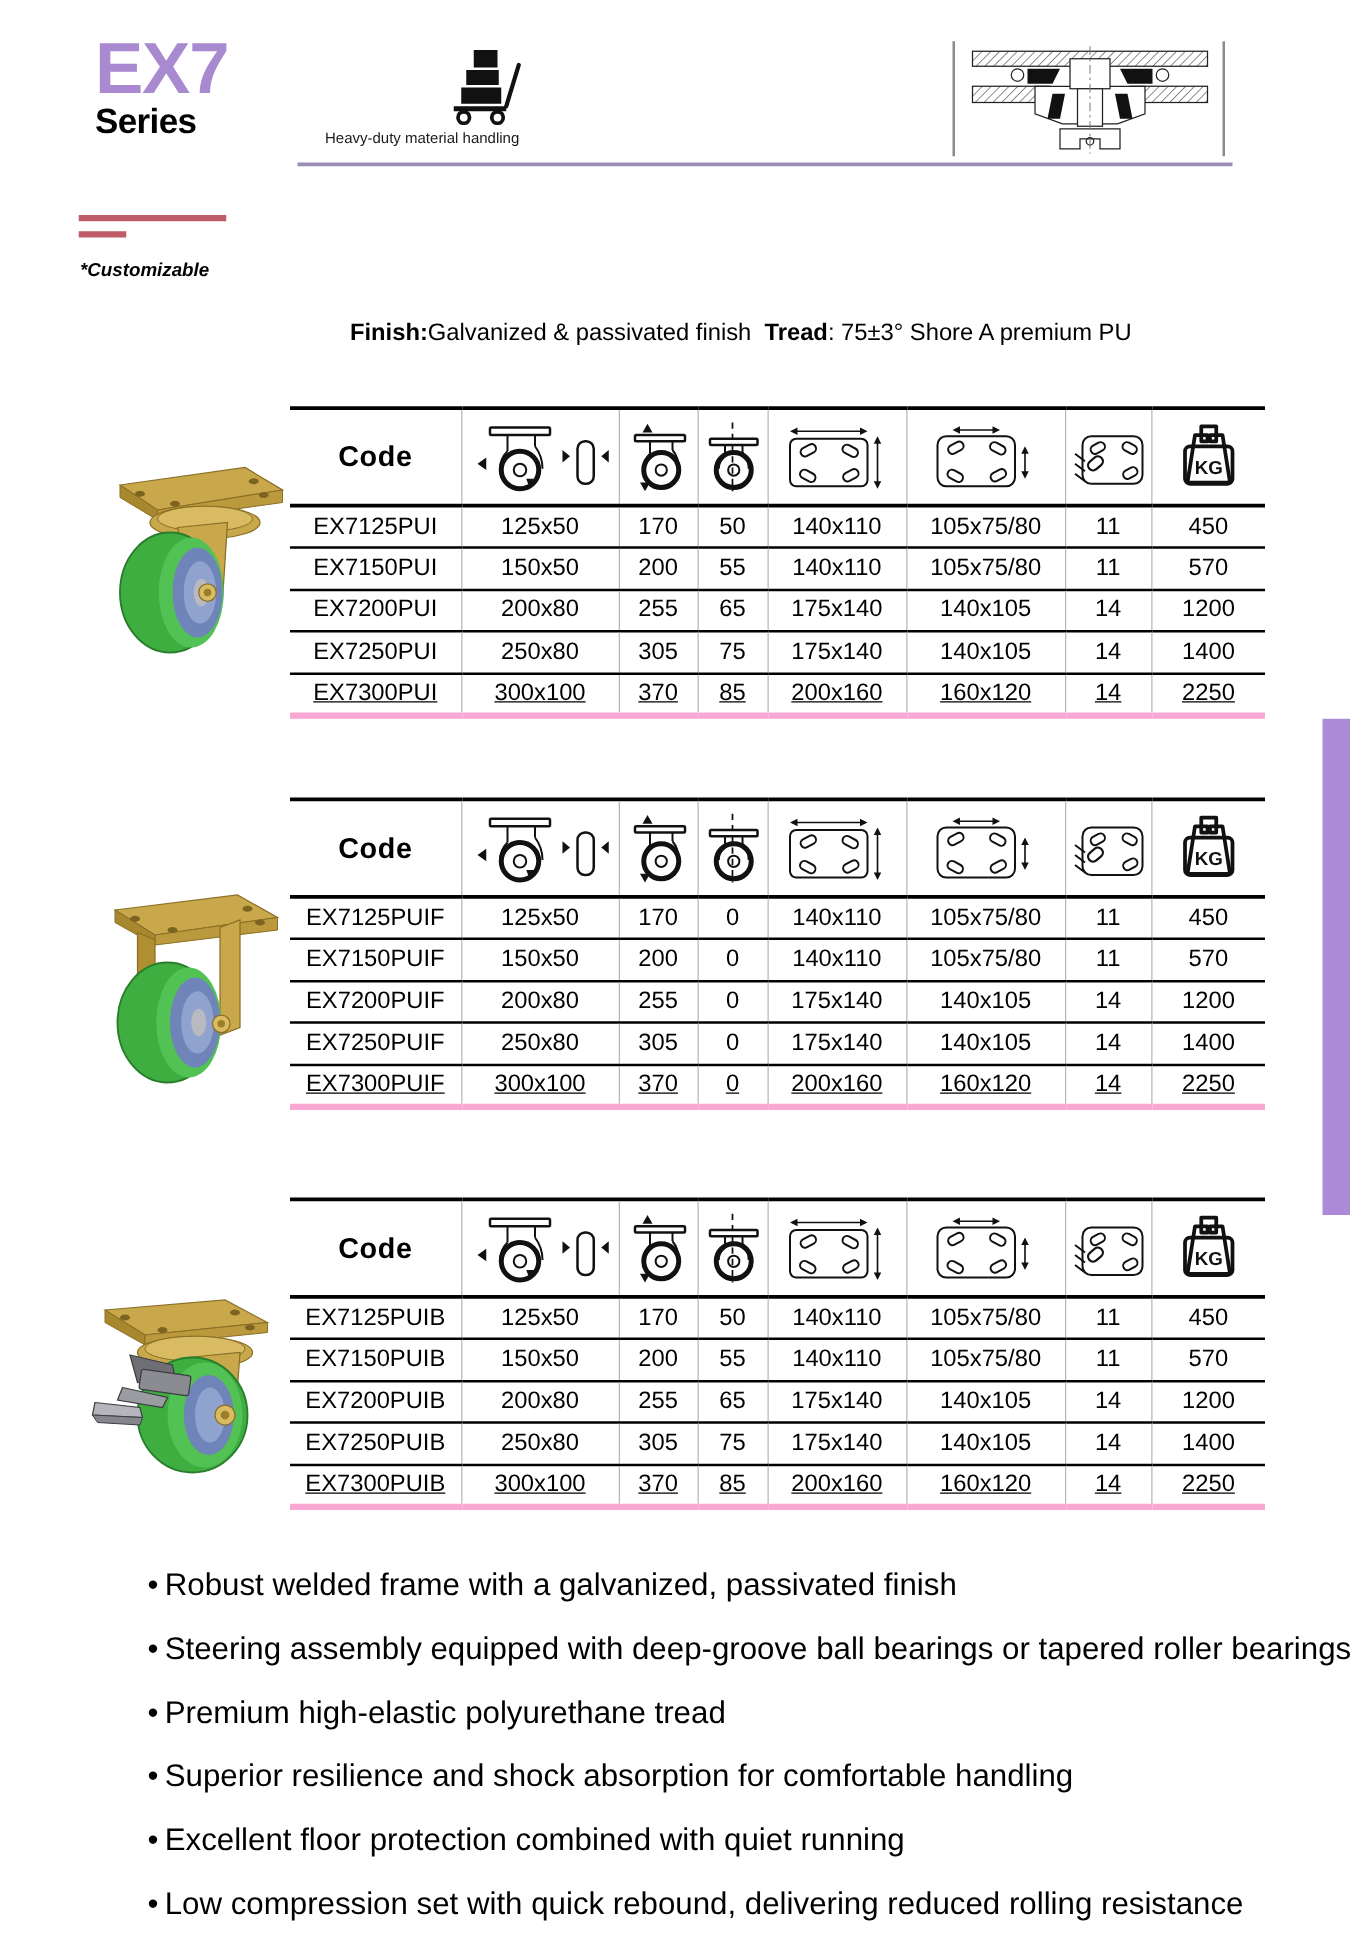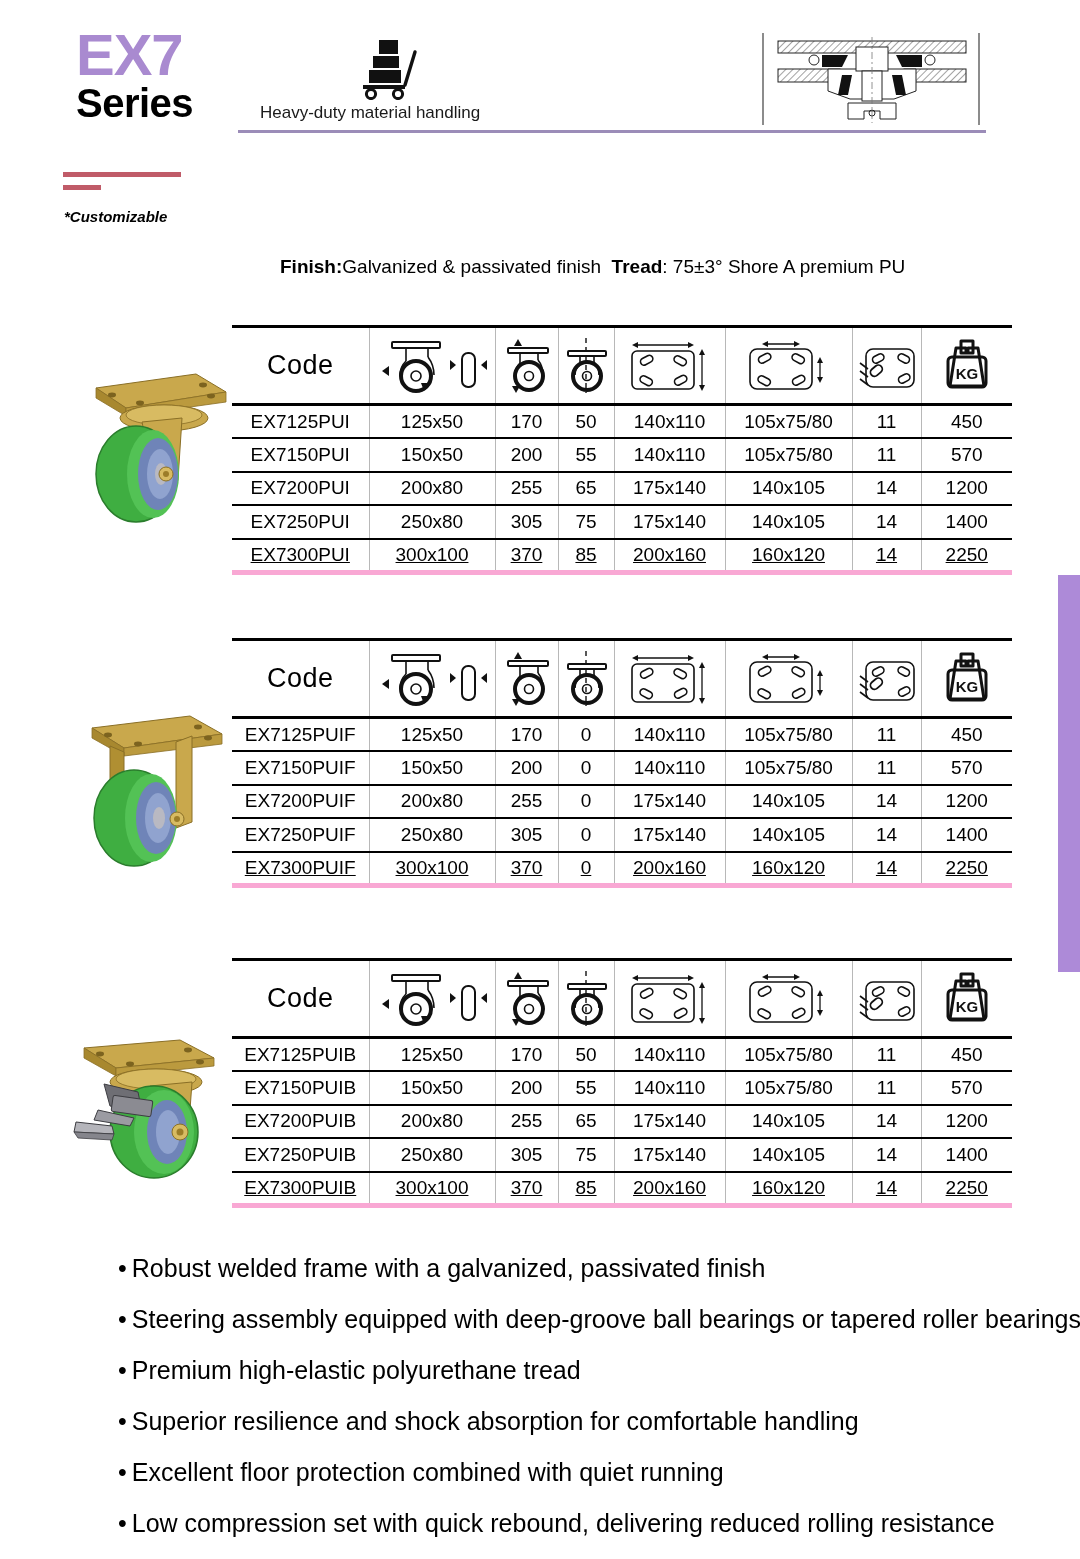--- a/index.html
+++ b/index.html
@@ -19,21 +19,21 @@
 
   .logo-block { position: absolute; left: 76px; top: 28px; width: 190px; }
   .logo-ex7 {
     font-size: 58px;
     font-weight: bold;
     color: #a98ad0;
     line-height: 0.92;
     letter-spacing: -1px;
   }
   .logo-series {
-    font-size: 40px;
+    font-size: 28px;
     font-weight: bold;
     color: #000;
     line-height: 1.0;
     letter-spacing: -0.5px;
     margin-top: 2px;
   }
   .accent-bar-1 {
     position: absolute; left: 63px; top: 172px;
     width: 118px; height: 5px; background: #c05b68;
   }
@@ -42,21 +42,21 @@
     width: 38px; height: 5px; background: #c05b68;
   }
   .customizable {
     position: absolute; left: 64px; top: 208px;
     font-size: 15px; font-weight: bold; color: #000; font-style: italic;
   }
 
   .cart-icon { position: absolute; left: 355px; top: 38px; width: 66px; height: 62px; }
   .tagline {
     position: absolute; left: 260px; top: 103px;
-    font-size: 17px; color: #1a1a1a;
+    font-size: 12px; color: #1a1a1a;
   }
   .header-rule {
     position: absolute; left: 238px; top: 130px;
     width: 748px; height: 3px; background: #9b8cb8;
   }
 
   .cad-drawing {
     position: absolute; left: 772px; top: 33px;
     width: 200px; height: 92px;
   }
@@ -107,21 +107,21 @@
     padding: 0;
   }
   table.spec-table th:first-child, table.spec-table td:first-child { border-left: none; }
   table.spec-table th:last-child, table.spec-table td:last-child { border-right: none; }
 
   table.spec-table thead th {
     height: 78px;
     border-top: 3px solid #000;
     border-bottom: 3px solid #000;
   }
-  .code-head { font-size: 27px; font-weight: normal; letter-spacing: 0.5px; }
+  .code-head { font-size: 23px; font-weight: bold; letter-spacing: 0.5px; }
 
   table.spec-table tbody td {
     height: 33.6px;
     border-bottom: 2px solid #000;
     font-size: 19px;
     white-space: nowrap;
   }
   table.spec-table tbody tr:last-child td { border-bottom: 5px solid #f9a8d4; text-decoration: underline; }
 
   .hdr-icon { display: block; margin: 0 auto; }

